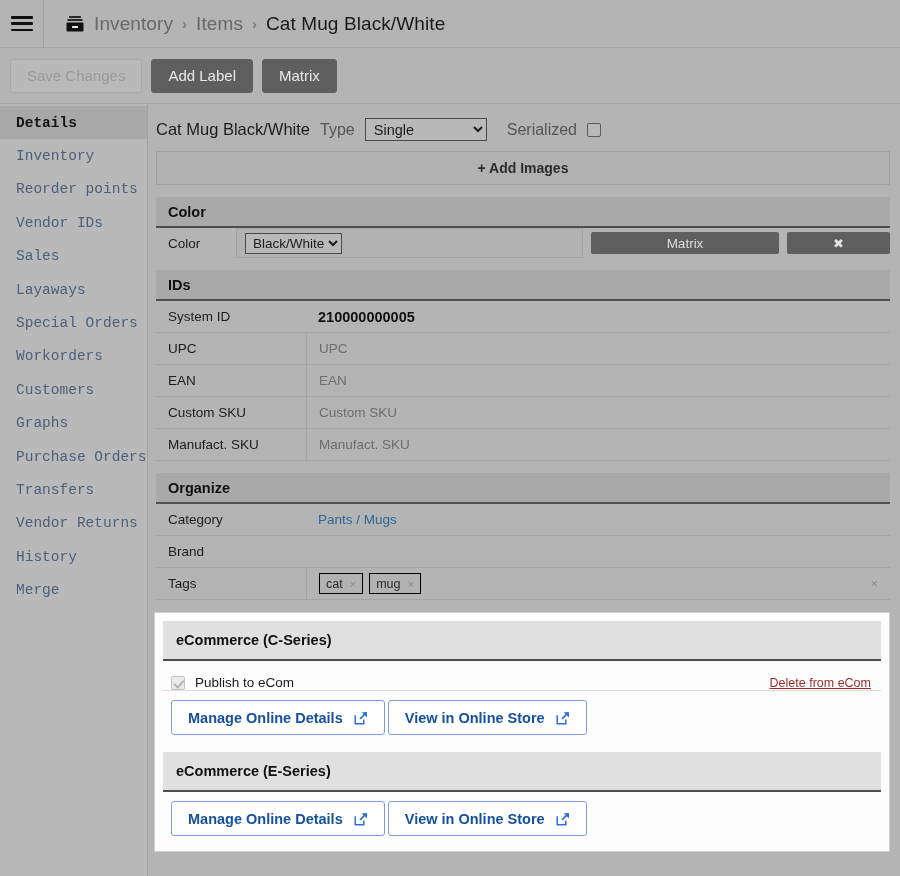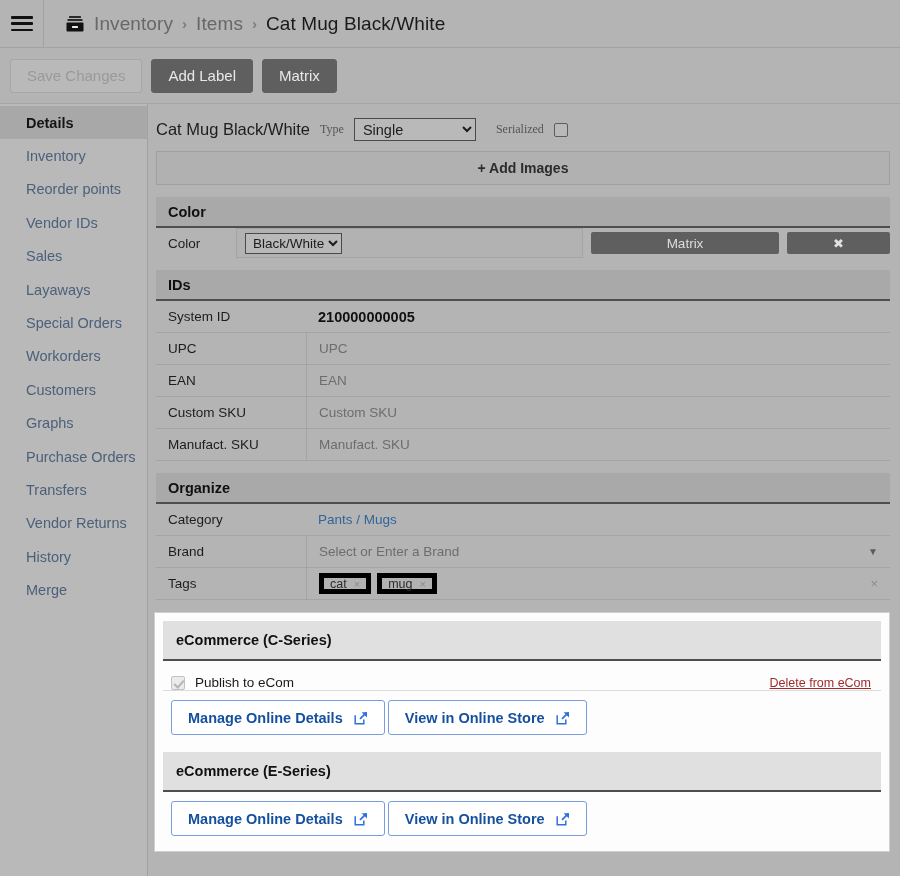--- a/index.html
+++ b/index.html
@@ -60,37 +60,38 @@
 
   .sidebar {
     width: 148px; flex: 0 0 148px;
     background:#b9b9b9;
     border-right: 1px solid #a2a2a2;
     padding-top: 2px;
   }
   .side-item {
     height: 33.4px;
     display:flex; align-items:center;
-    padding-left: 26px;
+    padding-left: 16px;
     font-size: 14.5px;
     color:#4c607a;
     cursor:pointer;
+    font-family:Liberation Mono, monospace;
   }
   .side-item.selected { background:#a8a8a8; color:#141414; font-weight:bold; }
 
   .main {
     flex: 1 1 auto; min-width:0;
     padding: 12px 10px 0 8px;
     overflow: hidden;
   }
 
   
   .item-head { display:flex; align-items:center; gap:10px; padding: 2px 0 10px 0; }
   .item-title { font-size:16.5px; color:#1d1d1d; }
-  .lbl { font-size:12px; color:#555;font-family:Liberation Serif, serif; }
+  .lbl { font-size:16px; color:#555; }
   .type-select {
     font-family:"Liberation Sans", sans-serif;
     font-size:14.5px;
     height:23px;
     width:122px;
     background:#b9b9b9;
     border:1px solid #4a4a4a;
     color:#1c1c1c;
     padding-left:4px;
   }
@@ -172,21 +173,21 @@
     background:#5f5f5f; color:#e2e2e2;
     font-size:13px; border:none; border-radius:2px; cursor:pointer;
   }
 
   
   .caret { margin-left:auto; margin-right:12px; color:#5c5c5c; font-size:10px; }
   .xdim { margin-left:auto; margin-right:12px; color:#8c8c8c; font-size:13px; cursor:pointer; }
   .tag {
     display:inline-flex; align-items:center; gap:7px;
     height:21px; padding:0 6px; margin-right:6px;
-    border:5px solid #000000; background:#b2b2b2;
+    border:1px solid #000000; background:#b2b2b2;
     font-size:12.5px; color:#2b2b2b;
   }
   .tag .tx { color:#8a8a8a; font-size:11px; cursor:pointer; }
 
   
   .ecom-card {
     background:#fdfdfd;
     border:1px solid #cfcfcf;
     padding: 8px 8px 6px 8px;
     margin-left: -2px;
@@ -353,24 +354,20 @@
 
         <div class="row">
           <div class="row-label">Category</div>
           <div class="row-value plain">
             <span class="link-blue">Pants / Mugs</span>
           </div>
         </div>
 
         <div class="row">
           <div class="row-label">Brand</div>
-          <div class="row-value">
-            <span class="ph">Select or Enter a Brand</span>
-            <span class="caret">▼</span>
-          </div>
         </div>
 
         <div class="row">
           <div class="row-label">Tags</div>
           <div class="row-value">
             <span class="tag">
               <span>cat</span>
               <span class="tx">×</span>
             </span>
             <span class="tag">

